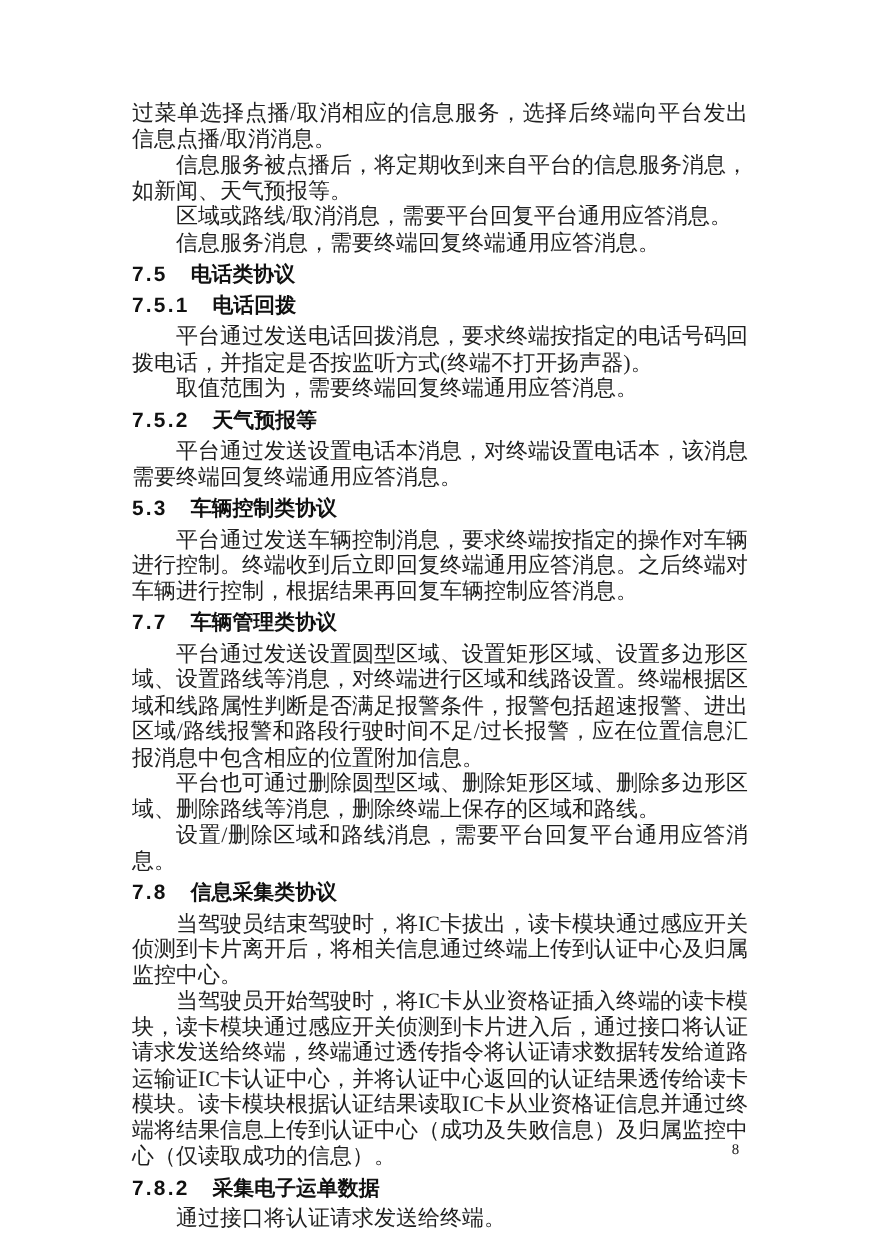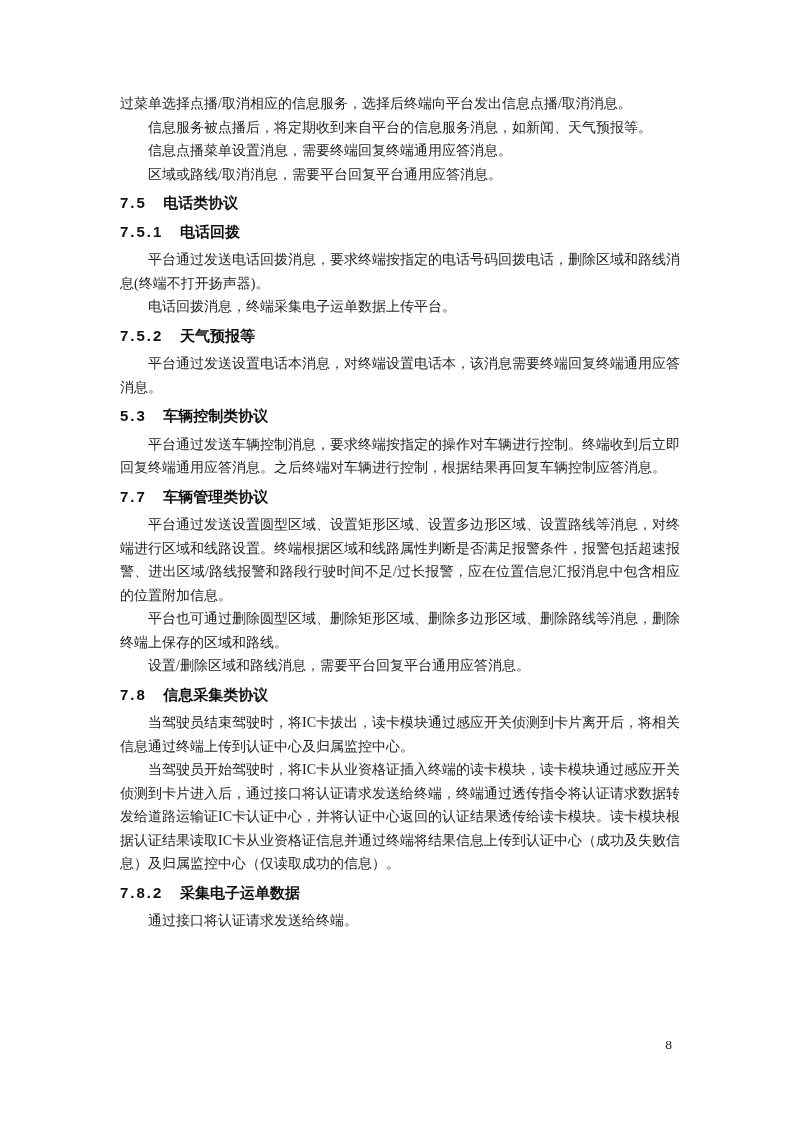--- a/index.html
+++ b/index.html
@@ -17,33 +17,33 @@
     color: #1f1f1f;
   }
   .content {
     position: absolute;
     left: 120px;
     top: 92px;
     width: 560px;
   }
   .content p {
     margin: 0;
-    font-size: 14px;
+    font-size: 20px;
     line-height: 23.5px;
     text-align: justify;
     text-justify: inter-ideograph;
     text-indent: 2em;
     color: #1f1f1f;
   }
   .content p.no-indent {
     text-indent: 0;
   }
   .content h2, .content h3 {
     font-family: "Liberation Sans", "DejaVu Sans", sans-serif;
-    font-size: 15px;
+    font-size: 19px;
     line-height: 23.5px;
     font-weight: bold;
     color: #111111;
     margin: 5px 0;
   }
   .h-num {
     letter-spacing: 2px;
     margin-right: 1.1em;
   }
   .page-number {
@@ -58,26 +58,26 @@
     font-family: "Liberation Serif", "DejaVu Serif", serif;
   }
 </style>
 </head>
 <body>
 
 <div class="page">
   <main class="content">
       <p class="no-indent">过菜单选择点播/取消相应的信息服务，选择后终端向平台发出信息点播/取消消息。</p>
       <p>信息服务被点播后，将定期收到来自平台的信息服务消息，如新闻、天气预报等。</p>
-      <p>信息点播菜单设置消息，需要终端回复终端通用应答消息。</p>
       <p>区域或路线/取消消息，需要平台回复平台通用应答消息。</p>
+      <p>信息服务消息，需要终端回复终端通用应答消息。</p>
       <h2><span class="h-num">7.5</span><span>电话类协议</span></h2>
       <h3><span class="h-num">7.5.1</span><span>电话回拨</span></h3>
-      <p>平台通过发送电话回拨消息，要求终端按指定的电话号码回拨电话，删除区域和路线消息(终端不打开扬声器)。</p>
-      <p>电话回拨消息，终端采集电子运单数据上传平台。</p>
+      <p>平台通过发送电话回拨消息，要求终端按指定的电话号码回拨电话，并指定是否按监听方式(终端不打开扬声器)。</p>
+      <p>取值范围为，需要终端回复终端通用应答消息。</p>
       <h3><span class="h-num">7.5.2</span><span>天气预报等</span></h3>
       <p>平台通过发送设置电话本消息，对终端设置电话本，该消息需要终端回复终端通用应答消息。</p>
       <h2><span class="h-num">5.3</span><span>车辆控制类协议</span></h2>
       <p>平台通过发送车辆控制消息，要求终端按指定的操作对车辆进行控制。终端收到后立即回复终端通用应答消息。之后终端对车辆进行控制，根据结果再回复车辆控制应答消息。</p>
       <h2><span class="h-num">7.7</span><span>车辆管理类协议</span></h2>
       <p>平台通过发送设置圆型区域、设置矩形区域、设置多边形区域、设置路线等消息，对终端进行区域和线路设置。终端根据区域和线路属性判断是否满足报警条件，报警包括超速报警、进出区域/路线报警和路段行驶时间不足/过长报警，应在位置信息汇报消息中包含相应的位置附加信息。</p>
       <p>平台也可通过删除圆型区域、删除矩形区域、删除多边形区域、删除路线等消息，删除终端上保存的区域和路线。</p>
       <p>设置/删除区域和路线消息，需要平台回复平台通用应答消息。</p>
       <h2><span class="h-num">7.8</span><span>信息采集类协议</span></h2>
       <p>当驾驶员结束驾驶时，将IC卡拔出，读卡模块通过感应开关侦测到卡片离开后，将相关信息通过终端上传到认证中心及归属监控中心。</p>

